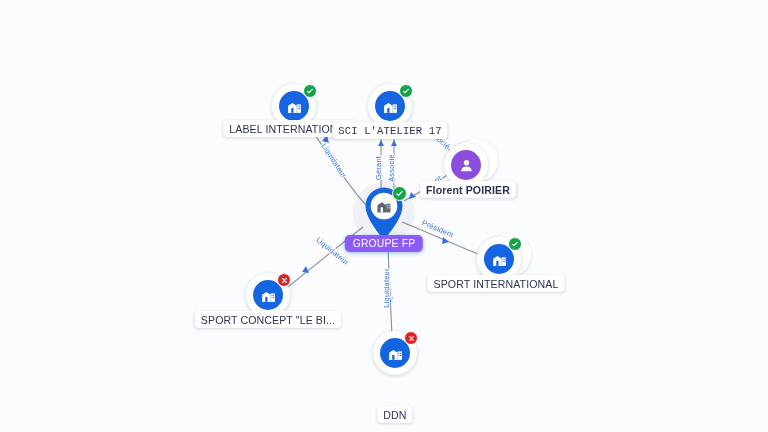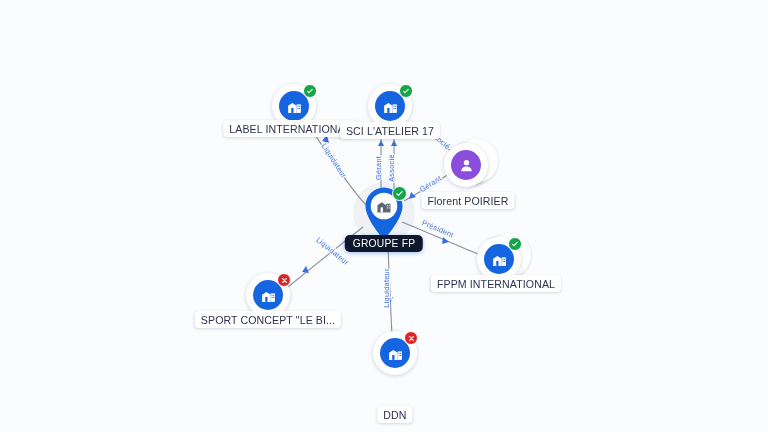--- a/index.html
+++ b/index.html
@@ -131,21 +131,21 @@
     white-space: nowrap;
     background: #ffffff;
     color: #2b3350;
     font-size: 10.6px;
     padding: 2.5px 6px;
     border-radius: 4px;
     box-shadow: 0 1px 3px rgba(30,40,70,0.17);
     letter-spacing: 0.1px;
   }
   .node-label.selected {
-    background: #0f172a;
+    background: #8b5cf6;
     color: #ffffff;
     font-size: 10.3px;
     border-radius: 5px;
     padding: 3px 8px;
     box-shadow: 0 1px 4px rgba(26,107,242,0.45);
     letter-spacing: 0.2px;
   }
 </style>
 </head>
 <body>
@@ -222,33 +222,33 @@
           <rect x="7.4" y="14" width="3.2" height="7" fill="#1565E0"></rect>
         </svg>
       </div>
       <div class="badge active">
         <svg width="8" height="8" viewBox="0 0 24 24">
             <path d="M5 13l4 4L19 7" stroke="#ffffff" stroke-width="3.4" fill="none" stroke-linecap="round" stroke-linejoin="round"></path>
           </svg>
       </div>
     </div>
   </div>
-  <div class="node-label" style="left:390px; top:122px;">SCI L'ATELIER 17</div>
+  <div class="node-label" style="left:390px; top:122px;font-family:Liberation Mono, monospace;">SCI L'ATELIER 17</div>
 
   <div class="node" style="left:466px; top:165px;">
     <div class="node-disc node-stack">
       <div class="node-inner person">
         <svg width="17" height="17" viewBox="0 0 24 24">
           <circle cx="12" cy="8" r="3.8" fill="#ffffff"></circle>
           <path d="M4.6 20c0-4.1 3.3-6.6 7.4-6.6s7.4 2.5 7.4 6.6z" fill="#ffffff"></path>
         </svg>
       </div>
     </div>
   </div>
-  <div class="node-label" style="left:468px; top:192px;">Florent POIRIER</div>
+  <div class="node-label" style="left:468px; top:181px;font-weight:bold;">Florent POIRIER</div>
 
   <div class="node" style="left:499px; top:259px;">
     <div class="node-disc node-stack">
       <div class="node-inner">
         <svg width="17" height="17" viewBox="0 0 24 24" fill="none">
           <path d="M3 21V11l6-4 6 4v10" fill="#ffffff"></path>
           <rect x="15" y="9" width="6" height="12" fill="#ffffff"></rect>
           <rect x="16.3" y="11" width="1.4" height="1.4" fill="#1565E0"></rect>
           <rect x="18.6" y="11" width="1.4" height="1.4" fill="#1565E0"></rect>
           <rect x="16.3" y="14" width="1.4" height="1.4" fill="#1565E0"></rect>
@@ -256,21 +256,21 @@
           <rect x="7.4" y="14" width="3.2" height="7" fill="#1565E0"></rect>
         </svg>
       </div>
       <div class="badge active">
         <svg width="8" height="8" viewBox="0 0 24 24">
             <path d="M5 13l4 4L19 7" stroke="#ffffff" stroke-width="3.4" fill="none" stroke-linecap="round" stroke-linejoin="round"></path>
           </svg>
       </div>
     </div>
   </div>
-  <div class="node-label" style="left:496px; top:275px;">FPPM INTERNATIONAL</div>
+  <div class="node-label" style="left:496px; top:275px;">SPORT INTERNATIONAL</div>
 
   <div class="pin-node" style="left:384px; top:213px;">
     <div class="pin-halo"></div>
     <div class="pin-shape">
       <svg width="44" height="56" viewBox="0 0 44 56">
         <path d="M22 2.5C11.8 2.5 3.5 10.8 3.5 21c0 12.2 14.6 29.3 17.1 32.1.7.8 2 .8 2.7 0C25.9 50.3 40.5 33.2 40.5 21 40.5 10.8 32.2 2.5 22 2.5z" fill="#1565E0"></path>
         <circle cx="22" cy="21" r="13.3" fill="#ffffff"></circle>
         <g transform="translate(13.3,12.3) scale(0.72)">
           <path d="M3 21V11l6-4 6 4v10" fill="#5d6575"></path>
           <rect x="15" y="9" width="6" height="12" fill="#5d6575"></rect>

